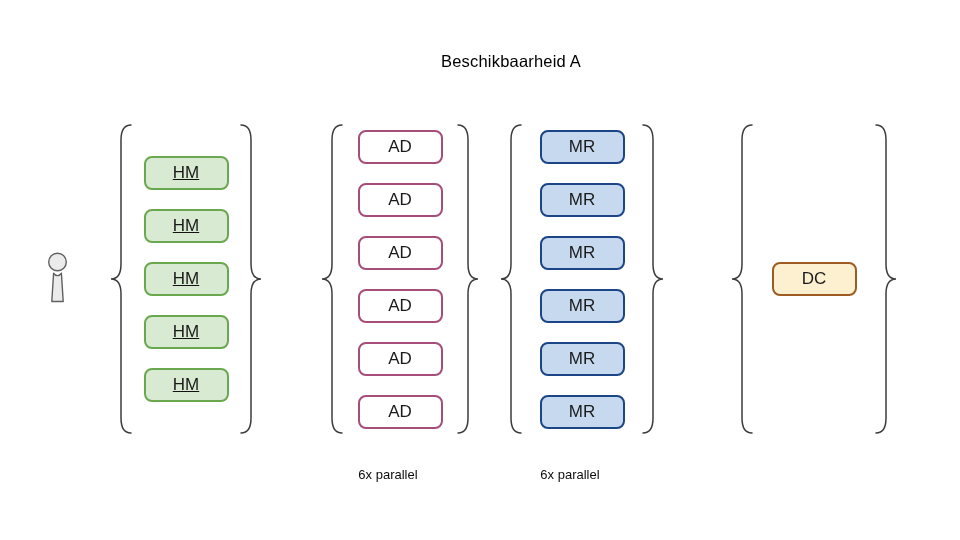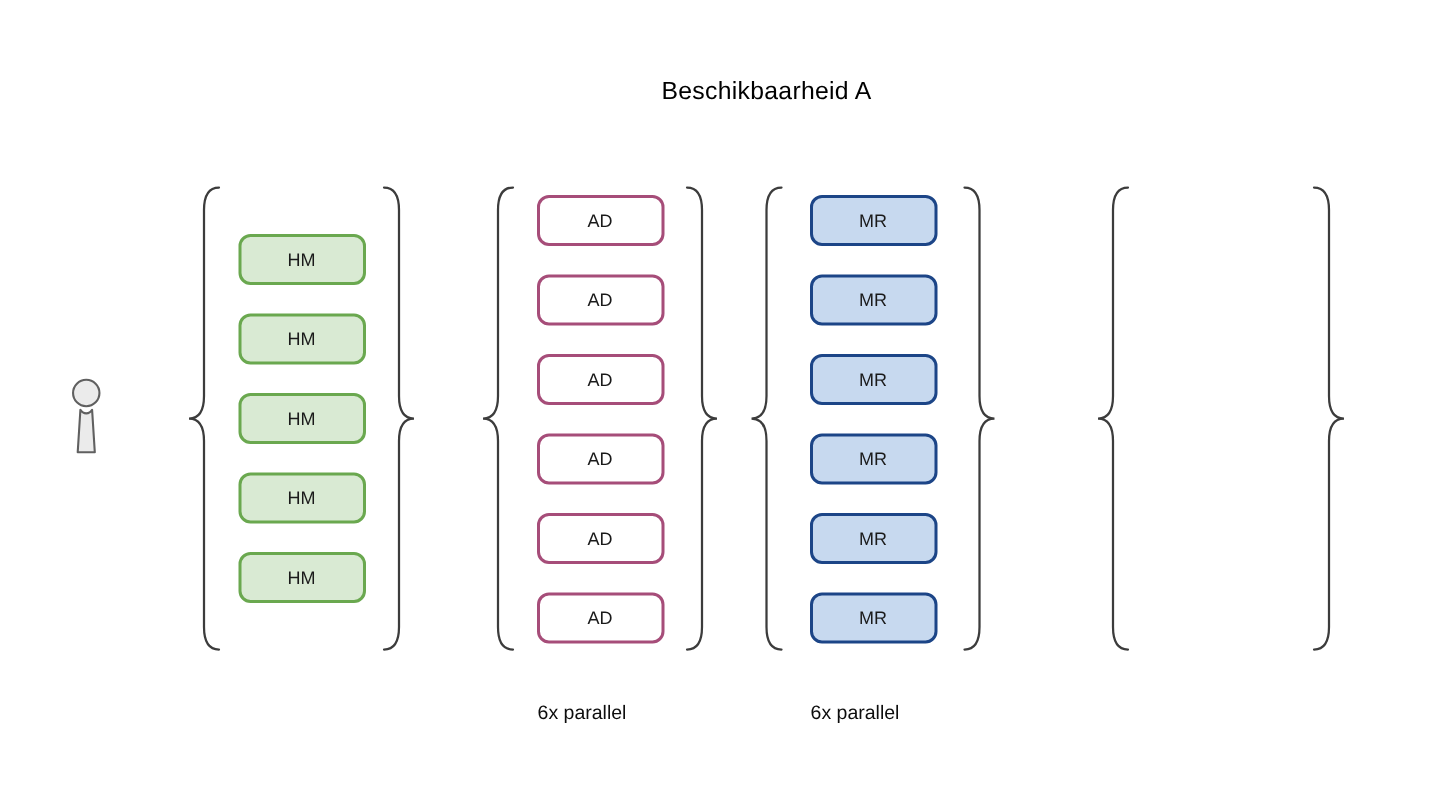--- a/index.html
+++ b/index.html
@@ -50,38 +50,38 @@
     gap: 19px;
   }
   .node {
     width: 85px; height: 34px;
     box-sizing: border-box;
     border: 2px solid #444;
     border-radius: 8px;
     display: flex;
     align-items: center;
     justify-content: center;
-    font-size: 12px;
+    font-size: 17px;
     color: #1a1a1a;
     background: #fff;
   }
 
   .parallel-label {
     position: absolute;
     top: 343px;
     left: 0; right: 0;
     text-align: center;
     transform: translateX(-12px);
     font-size: 13px;
     color: #0d0d0d;
     white-space: nowrap;
   }
 
   
-  .g0 { left: 125px; width: 152px; }
+  .g0 { left: 110px; width: 152px; text-decoration: underline; }
   .g1 { left: 321px; width: 158px; }
   .g2 { left: 500px; width: 164px; }
   .g3 { left: 731px; width: 166px; }
 </style>
 </head>
 <body>
 
 <div class="stage">
 
   <div class="diagram-title">Beschikbaarheid A</div>
@@ -140,18 +140,21 @@
     <svg class="brace right" viewBox="0 0 22 310">
       <path d="M 21,1 Q 11,1 11,16 L 11,140 Q 11,155 1,155 Q 11,155 11,170 L 11,294 Q 11,309 21,309"></path>
     </svg>
     <div class="parallel-label">6x parallel</div>
   </div>
 
   <div class="group g3">
     <svg class="brace left" viewBox="0 0 22 310">
       <path d="M 21,1 Q 11,1 11,16 L 11,140 Q 11,155 1,155 Q 11,155 11,170 L 11,294 Q 11,309 21,309"></path>
     </svg>
+    <div class="nodes">
+        <div class="node" style="background: rgb(253, 240, 208); border-color: rgb(156, 92, 34);">DC</div>
+      </div>
     <svg class="brace right" viewBox="0 0 22 310">
       <path d="M 21,1 Q 11,1 11,16 L 11,140 Q 11,155 1,155 Q 11,155 11,170 L 11,294 Q 11,309 21,309"></path>
     </svg>
   </div>
 
 </div>
 
 </body></html>

